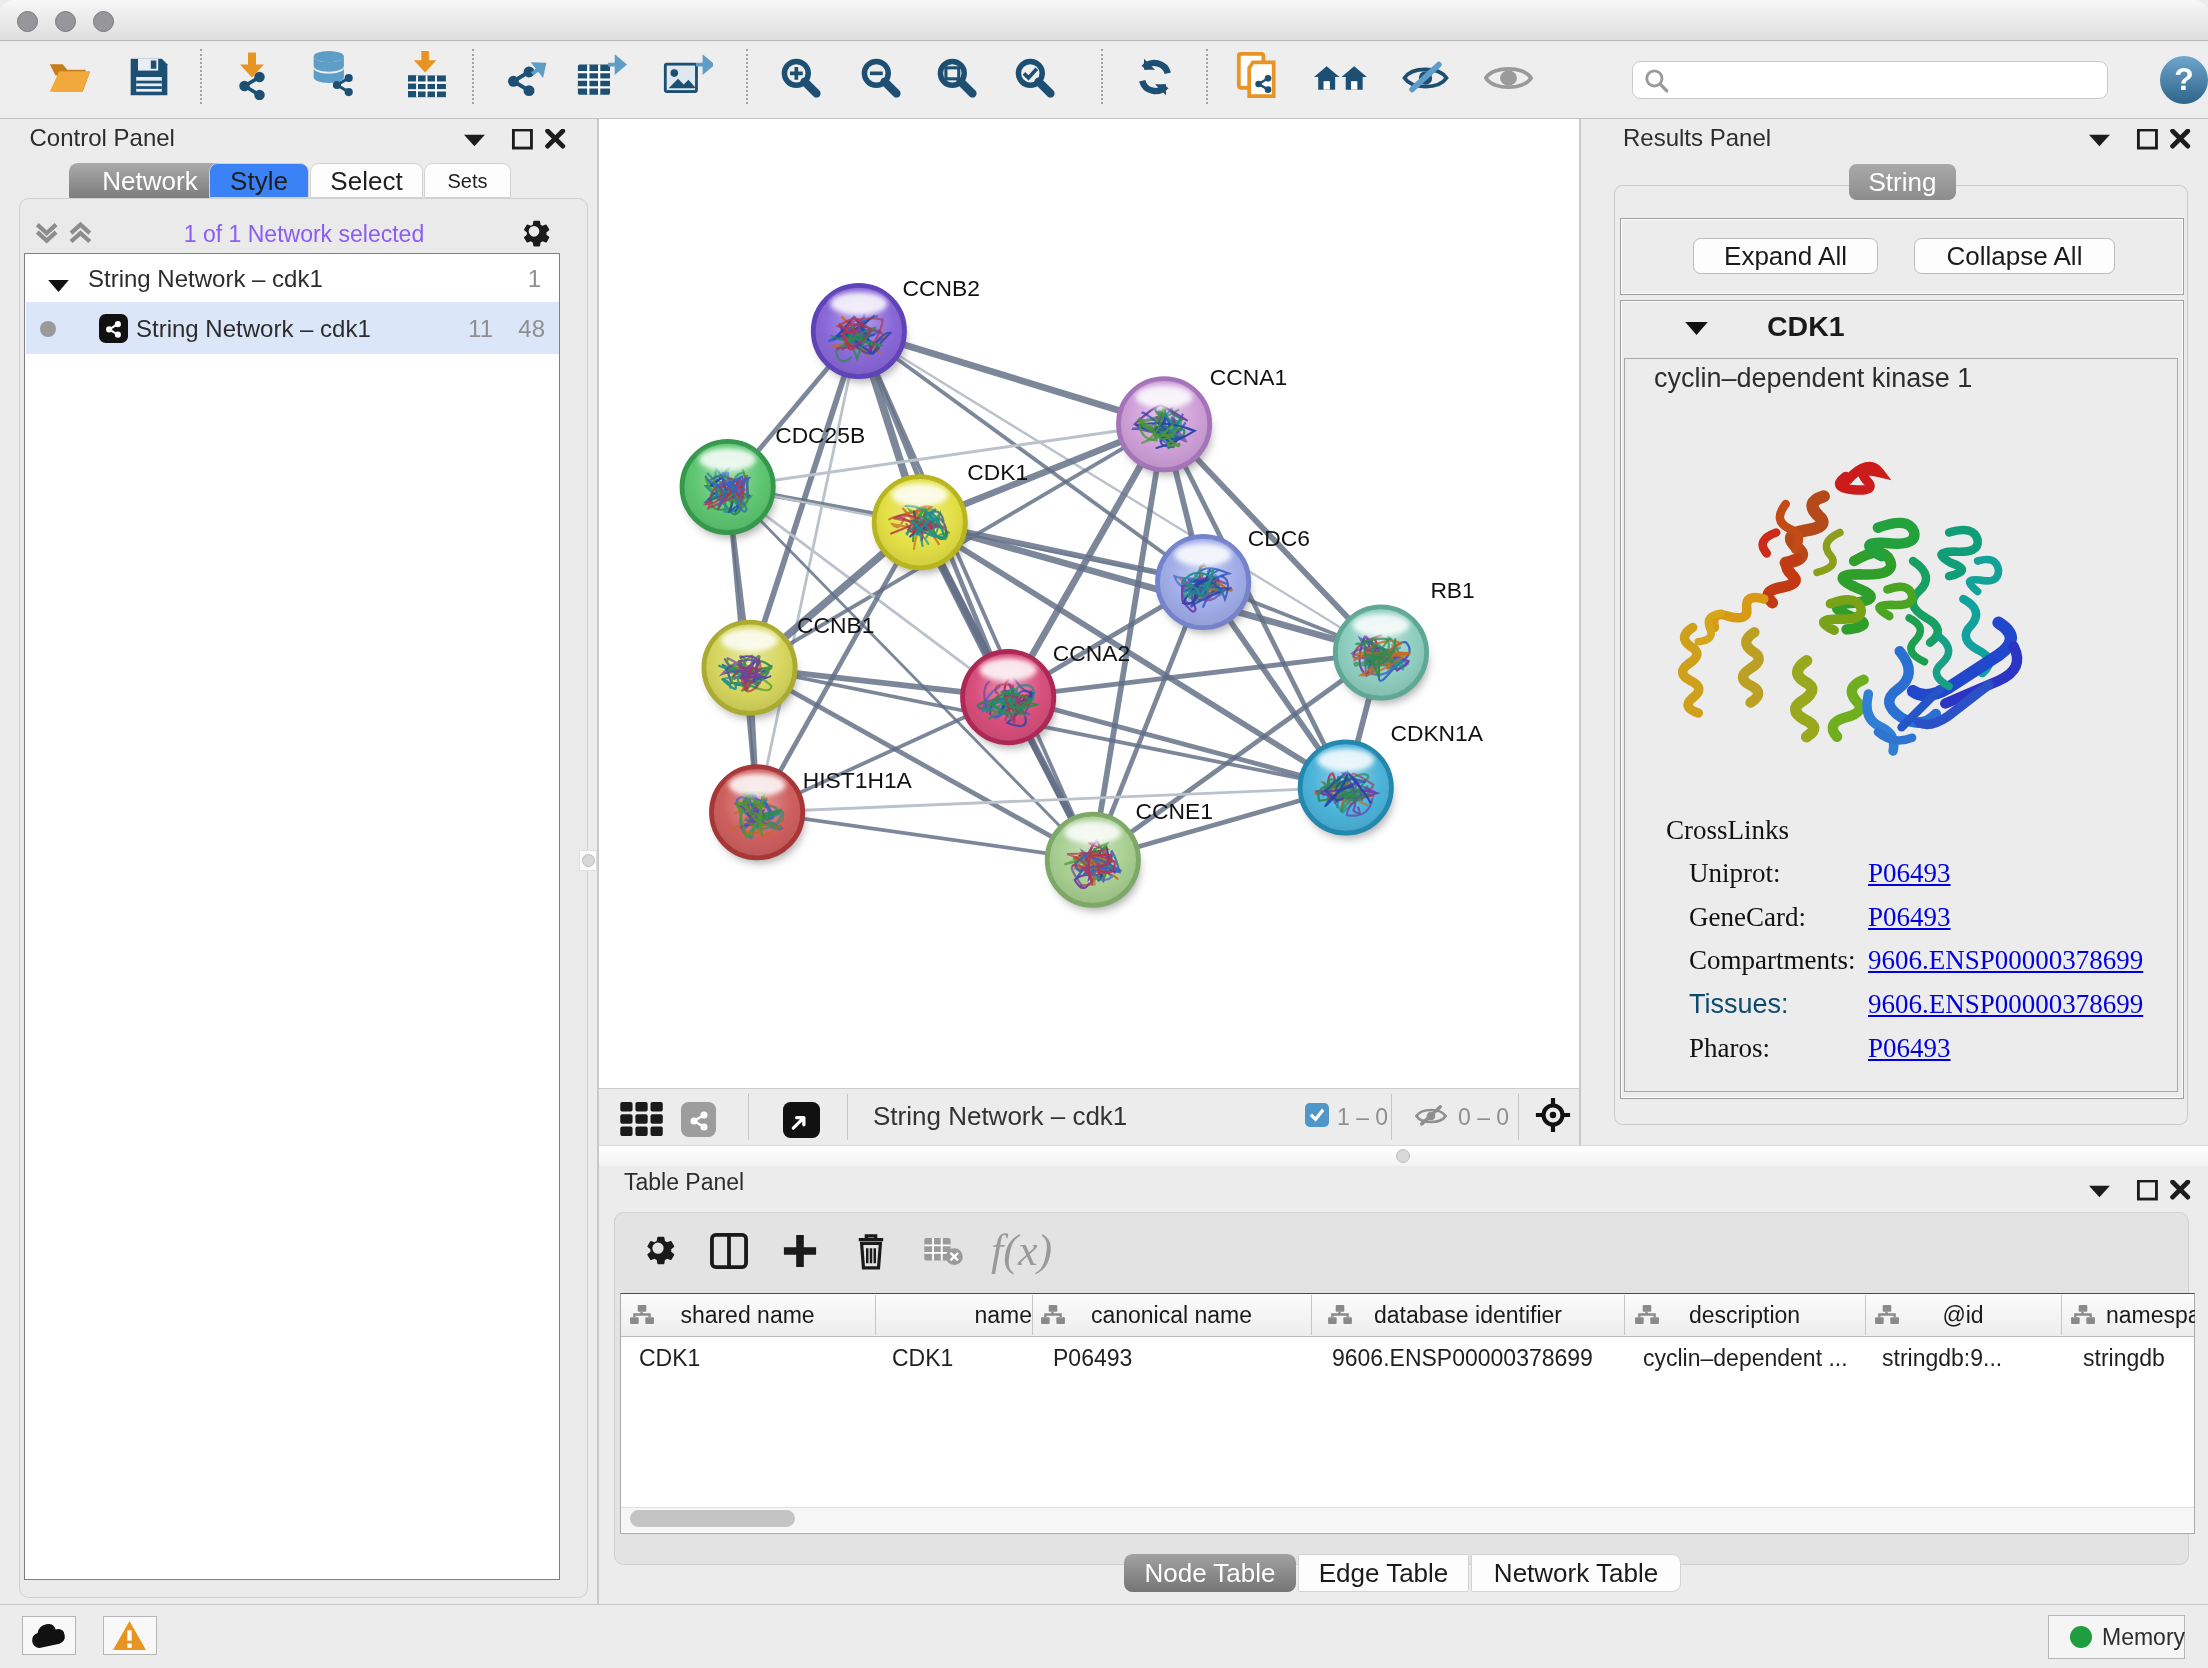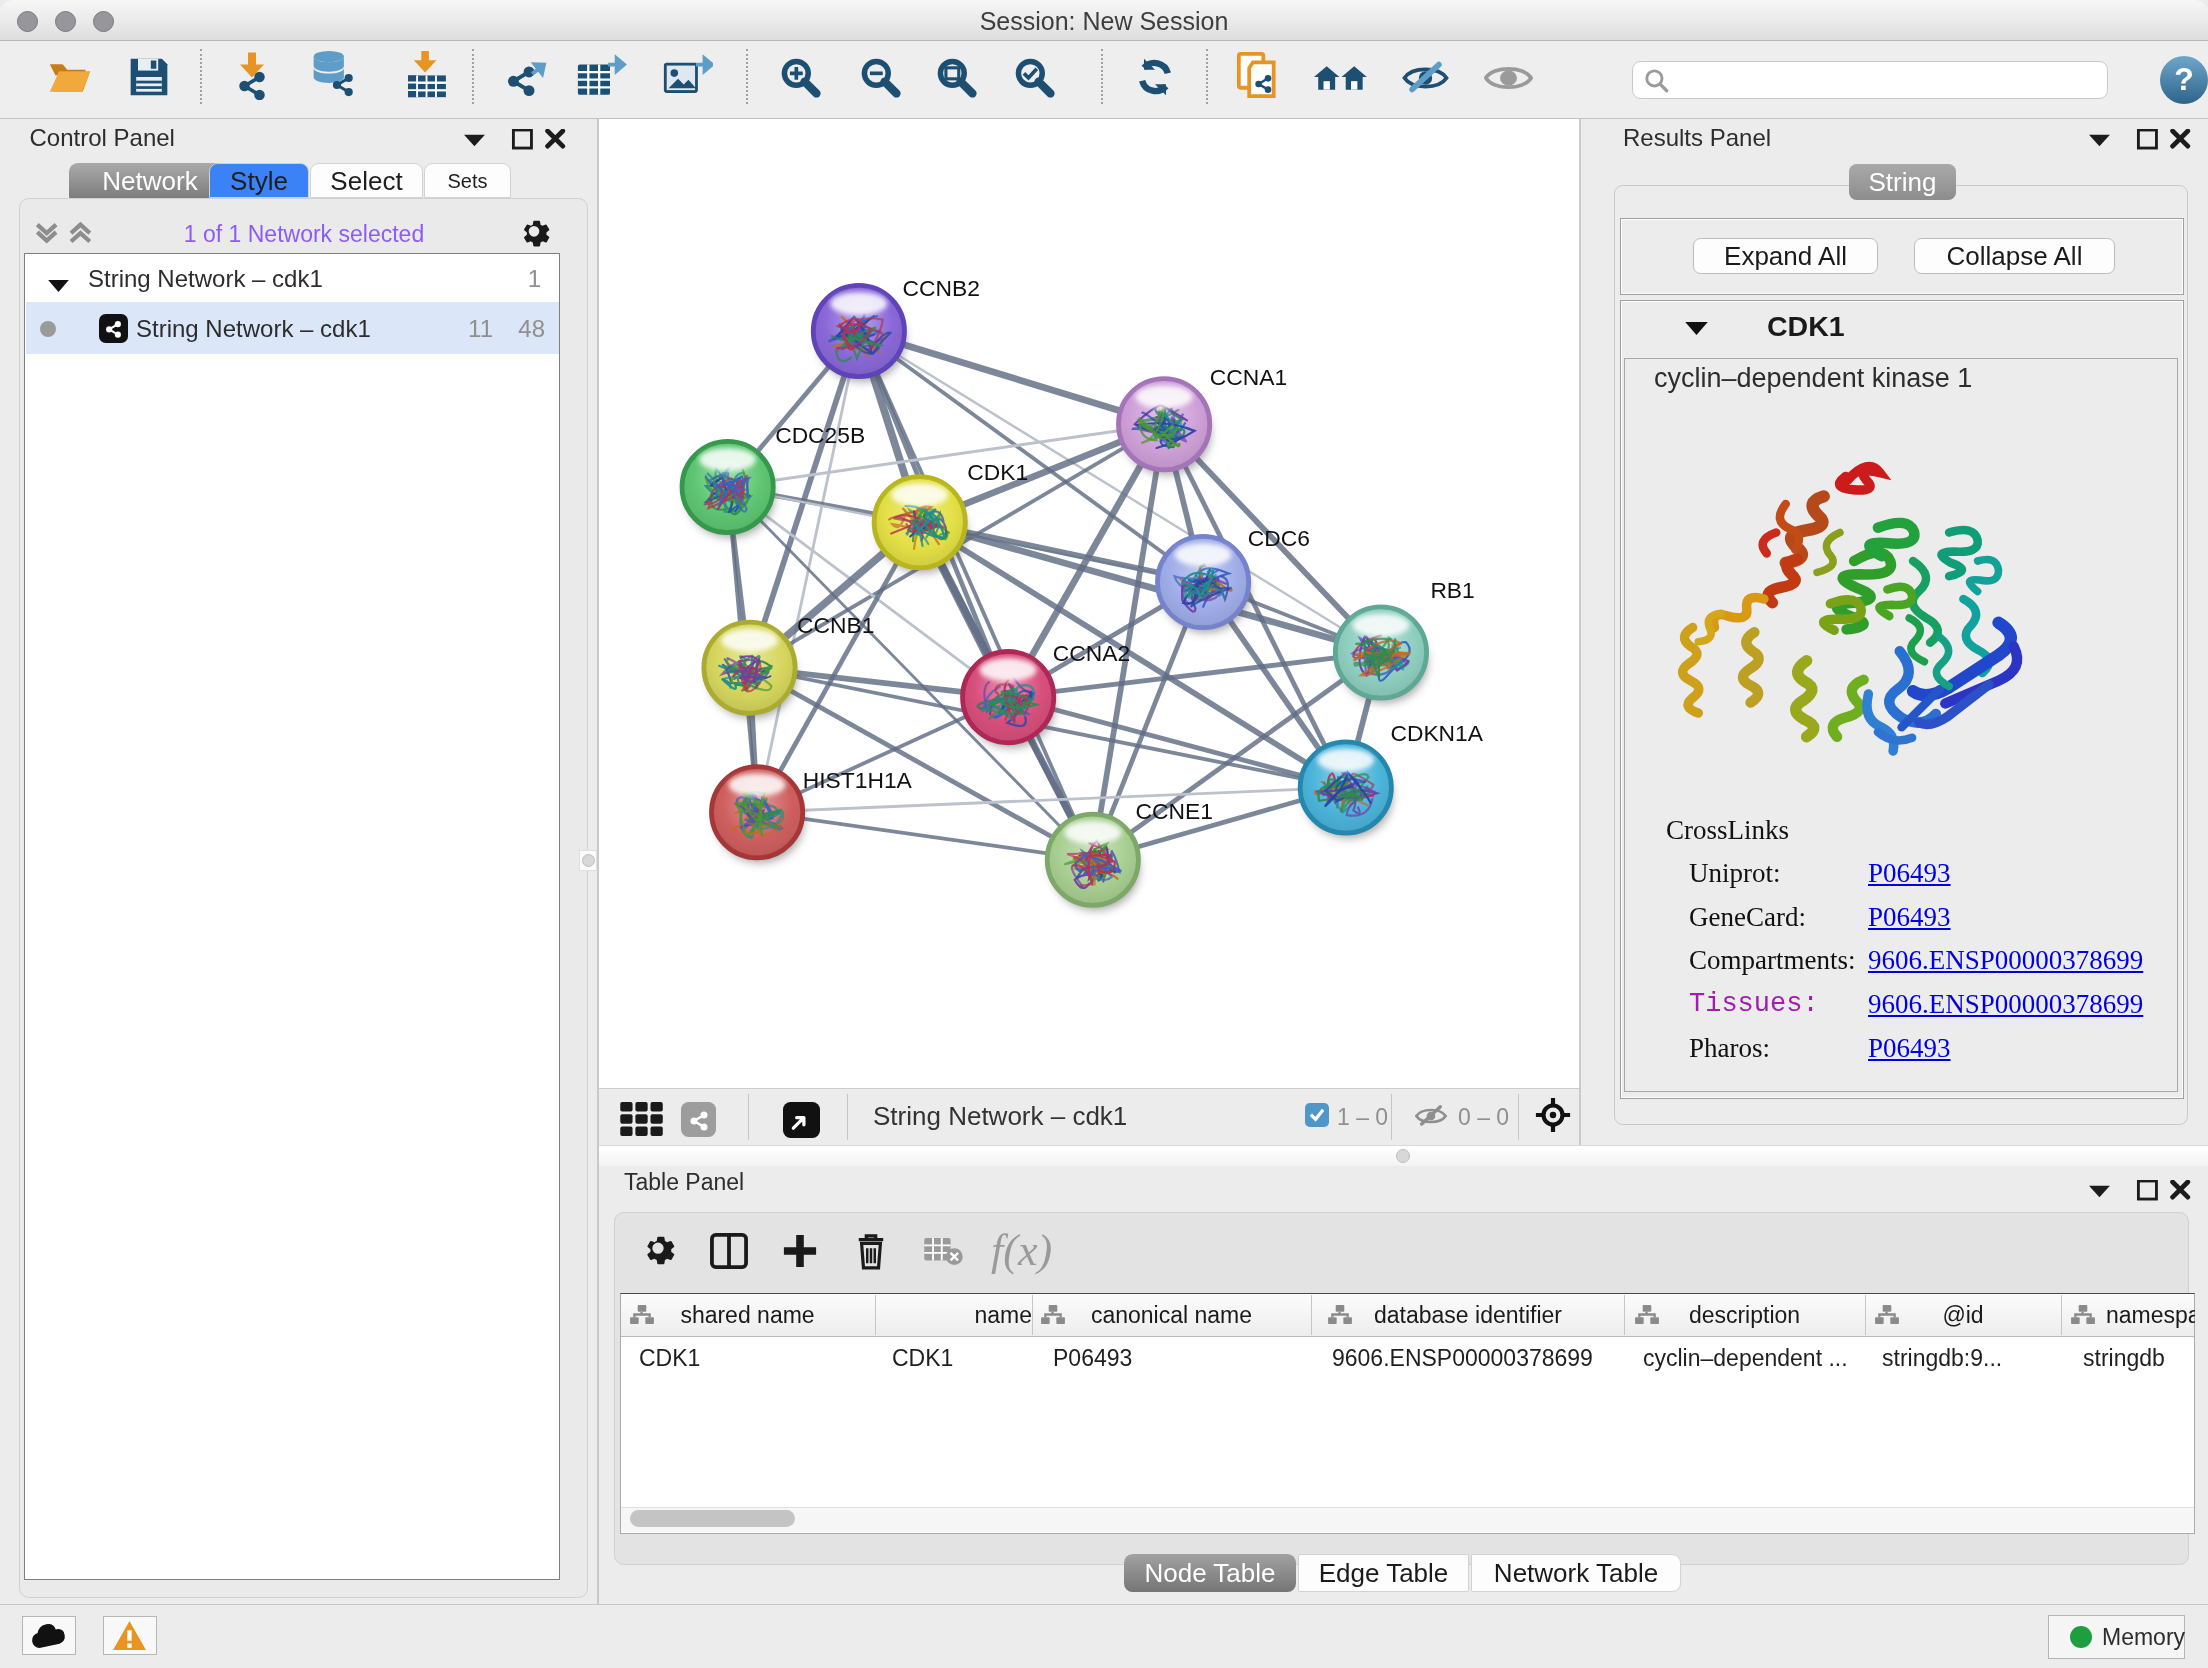--- a/index.html
+++ b/index.html
@@ -8,21 +8,20 @@
 .t27 { font-size:24px; color:#2d2d2d; }
 .t26 { font-size:23px; color:#2d2d2d; }
 .gray { color:#8f8f8f; }
 </style></head>
 <body>
 
 <div class="abs" style="left:0;top:0;width:2208px;height:41px;background:linear-gradient(#f7f7f7,#dedede);border-bottom:1px solid #b6b6b6;border-radius:13.3px 13.3px 0 0">
   <div class="abs" style="left:17px;top:10.5px;width:21px;height:21px;border-radius:50%;background:#97969b;border:1px solid #77767c"></div>
   <div class="abs" style="left:55px;top:10.5px;width:21px;height:21px;border-radius:50%;background:#97969b;border:1px solid #77767c"></div>
   <div class="abs" style="left:93px;top:10.5px;width:21px;height:21px;border-radius:50%;background:#97969b;border:1px solid #77767c"></div>
-  <div class="abs" style="left:0;top:6.7px;width:2208px;text-align:center;font-size:25px;font-weight:500;color:#3e3e3e">Session: New Session</div>
 </div>
 
 <div class="abs" style="left:0;top:42px;width:2208px;height:77px;background:#eeeeee;border-bottom:1px solid #c6c6c6"></div>
 <div style="position:absolute;left:200px;top:49px;height:55px;width:0;border-left:2.9px dotted #a0a0a0"></div>
 <div style="position:absolute;left:472px;top:49px;height:55px;width:0;border-left:2.9px dotted #a0a0a0"></div>
 <div style="position:absolute;left:746px;top:49px;height:55px;width:0;border-left:2.9px dotted #a0a0a0"></div>
 <div style="position:absolute;left:1101px;top:49px;height:55px;width:0;border-left:2.9px dotted #a0a0a0"></div>
 <div style="position:absolute;left:1206px;top:49px;height:55px;width:0;border-left:2.9px dotted #a0a0a0"></div>
 <svg style="position:absolute;left:46px;top:55px" width="48" height="44" viewBox="0 0 48 48">
     <path d="M2 10 h14 l5 6 h20 v6 H8 z" fill="#c77d1a"></path>
@@ -737,21 +736,21 @@
 <path d="M342 250 l-44 34 q-18 12 -30 6" fill="none" stroke="#2b50c8" stroke-width="10" stroke-linecap="round"></path>
 <path d="M225 300 q16 14 36 6" fill="none" stroke="#2f74d0" stroke-width="9" stroke-linecap="round"></path>
 </svg>
 <div class="abs" style="left:1666px;top:815px;font-family:'Liberation Serif',serif;font-size:27px;font-weight:normal;color:#111">CrossLinks</div>
 <div class="abs" style="left:1689px;top:858px;font-family:'Liberation Serif',serif;font-size:27px;color:#111">Uniprot:</div>
 <div class="abs" style="left:1868px;top:858px;font-family:'Liberation Serif',serif;font-size:27px;color:#0000e0;text-decoration:underline">P06493</div>
 <div class="abs" style="left:1689px;top:902px;font-family:'Liberation Serif',serif;font-size:27px;color:#111">GeneCard:</div>
 <div class="abs" style="left:1868px;top:902px;font-family:'Liberation Serif',serif;font-size:27px;color:#0000e0;text-decoration:underline">P06493</div>
 <div class="abs" style="left:1689px;top:945px;font-family:'Liberation Serif',serif;font-size:27px;color:#111">Compartments:</div>
 <div class="abs" style="left:1868px;top:945px;font-family:'Liberation Serif',serif;font-size:27px;color:#0000e0;text-decoration:underline">9606.ENSP00000378699</div>
-<div class="abs" style="left:1689px;top:989px;font-family:Liberation Mono, monospace;font-size:27px;color:#a21caf">Tissues:</div>
+<div class="abs" style="left:1689px;top:989px;font-family:Liberation Sans, sans-serif;font-size:27px;color:#0c4a6e">Tissues:</div>
 <div class="abs" style="left:1868px;top:989px;font-family:'Liberation Serif',serif;font-size:27px;color:#0000e0;text-decoration:underline">9606.ENSP00000378699</div>
 <div class="abs" style="left:1689px;top:1033px;font-family:'Liberation Serif',serif;font-size:27px;color:#111">Pharos:</div>
 <div class="abs" style="left:1868px;top:1033px;font-family:'Liberation Serif',serif;font-size:27px;color:#0000e0;text-decoration:underline">P06493</div>
 
 <div class="abs" style="left:599px;top:1145px;width:1609px;height:21px;background:linear-gradient(#ffffff,#f3f3f3);border-top:1px solid #dadada"></div>
 <div class="abs" style="left:1396px;top:1149px;width:14.3px;height:14.3px;border-radius:50%;background:#d8d8d8;border:1px solid #bdbdbd"></div>
 
 <div class="abs" style="left:599px;top:1166px;width:1609px;height:438px;background:#ececec"></div>
 <div class="abs t26" style="left:624px;top:1169px">Table Panel</div>
 <svg class="abs" style="left:2089px;top:1180px" width="114" height="21" viewBox="0 0 120 22">

